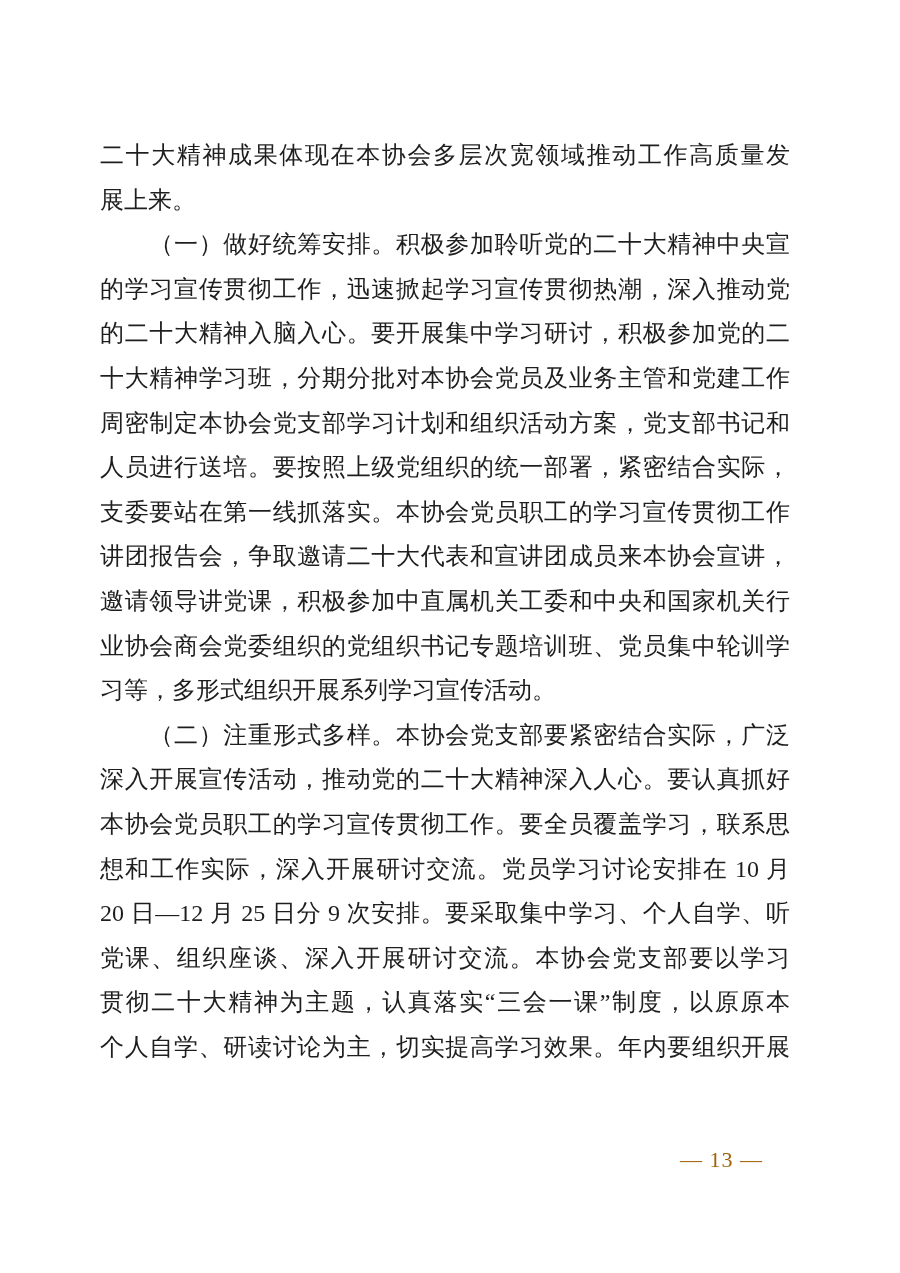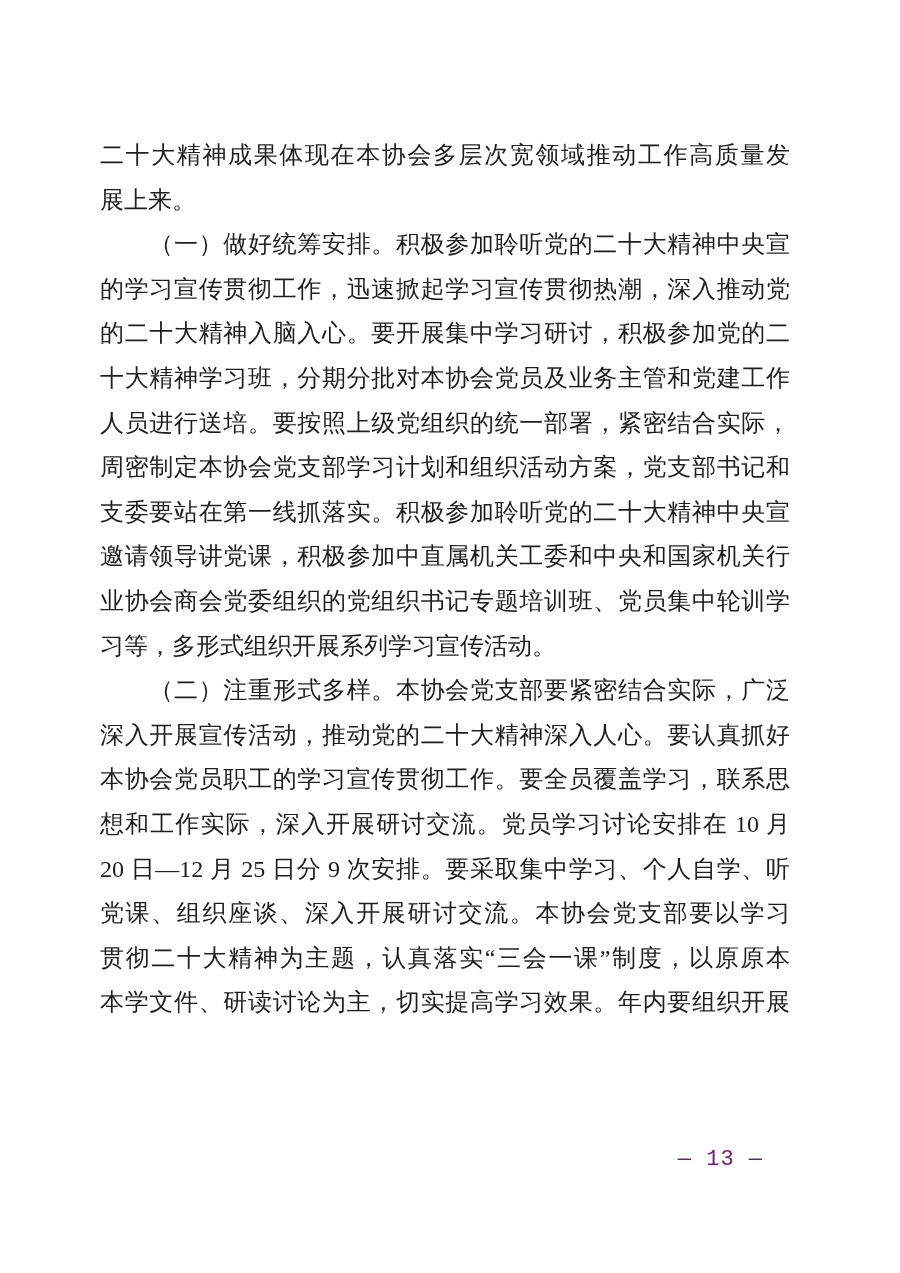--- a/index.html
+++ b/index.html
@@ -38,46 +38,46 @@
   }
   .seg-bold {
     font-weight: 400;
   }
   .page-number {
     position: absolute;
     top: 1146px;
     right: 137px;
     font-size: 22px;
     line-height: 28px;
-    color: #701a75;
+    color: #a16207;
     letter-spacing: 1px;
     white-space: pre;
-    font-family: Liberation Mono, monospace;
   }
 </style>
 </head>
 <body>
 
 <div class="page">
   <div class="text-block" id="text-block">
       <div class="line"><span class="seg">二十大精神成果体现在本协会多层次宽领域推动工作高质量发</span></div>
       <div class="line last"><span class="seg">展上来。</span></div>
       <div class="line"><span class="seg">　　</span><span class="seg-bold">（一）做好统筹安排。</span><span class="seg">积极参加聆听党的二十大精神中央宣</span></div>
       <div class="line"><span class="seg">的学习宣传贯彻工作，迅速掀起学习宣传贯彻热潮，深入推动党</span></div>
       <div class="line"><span class="seg">的二十大精神入脑入心。要开展集中学习研讨，积极参加党的二</span></div>
       <div class="line"><span class="seg">十大精神学习班，分期分批对本协会党员及业务主管和党建工作</span></div>
+      <div class="line"><span class="seg">周密制定本协会党支部学习计划和组织活动方案，党支部书记和</span></div>
       <div class="line"><span class="seg">人员进行送培。要按照上级党组织的统一部署，紧密结合实际，</span></div>
-      <div class="line"><span class="seg">周密制定本协会党支部学习计划和组织活动方案，党支部书记和</span></div>
-      <div class="line"><span class="seg">支委要站在第一线抓落实。积极参加聆听党的二十大精神中央宣</span></div>
+      <div class="line"><span class="seg">支委要站在第一线抓落实。本协会党员职工的学习宣传贯彻工作</span></div>
+      <div class="line"><span class="seg">讲团报告会，争取邀请二十大代表和宣讲团成员来本协会宣讲，</span></div>
       <div class="line"><span class="seg">邀请领导讲党课，积极参加中直属机关工委和中央和国家机关行</span></div>
       <div class="line"><span class="seg">业协会商会党委组织的党组织书记专题培训班、党员集中轮训学</span></div>
       <div class="line last"><span class="seg">习等，多形式组织开展系列学习宣传活动。</span></div>
       <div class="line"><span class="seg">　　</span><span class="seg-bold">（二）注重形式多样。</span><span class="seg">本协会党支部要紧密结合实际，广泛</span></div>
       <div class="line"><span class="seg">深入开展宣传活动，推动党的二十大精神深入人心。要认真抓好</span></div>
       <div class="line"><span class="seg">本协会党员职工的学习宣传贯彻工作。要全员覆盖学习，联系思</span></div>
       <div class="line"><span class="seg">想和工作实际，深入开展研讨交流。党员学习讨论安排在 10 月</span></div>
       <div class="line"><span class="seg">20 日—12 月 25 日分 9 次安排。要采取集中学习、个人自学、听</span></div>
       <div class="line"><span class="seg">党课、组织座谈、深入开展研讨交流。本协会党支部要以学习</span></div>
       <div class="line"><span class="seg">贯彻二十大精神为主题，认真落实“三会一课”制度，以原原本</span></div>
-      <div class="line"><span class="seg">本学文件、研读讨论为主，切实提高学习效果。年内要组织开展</span></div>
+      <div class="line"><span class="seg">个人自学、研读讨论为主，切实提高学习效果。年内要组织开展</span></div>
     </div>
   <div class="page-number">— 13 —</div>
 </div>
 
 </body></html>

